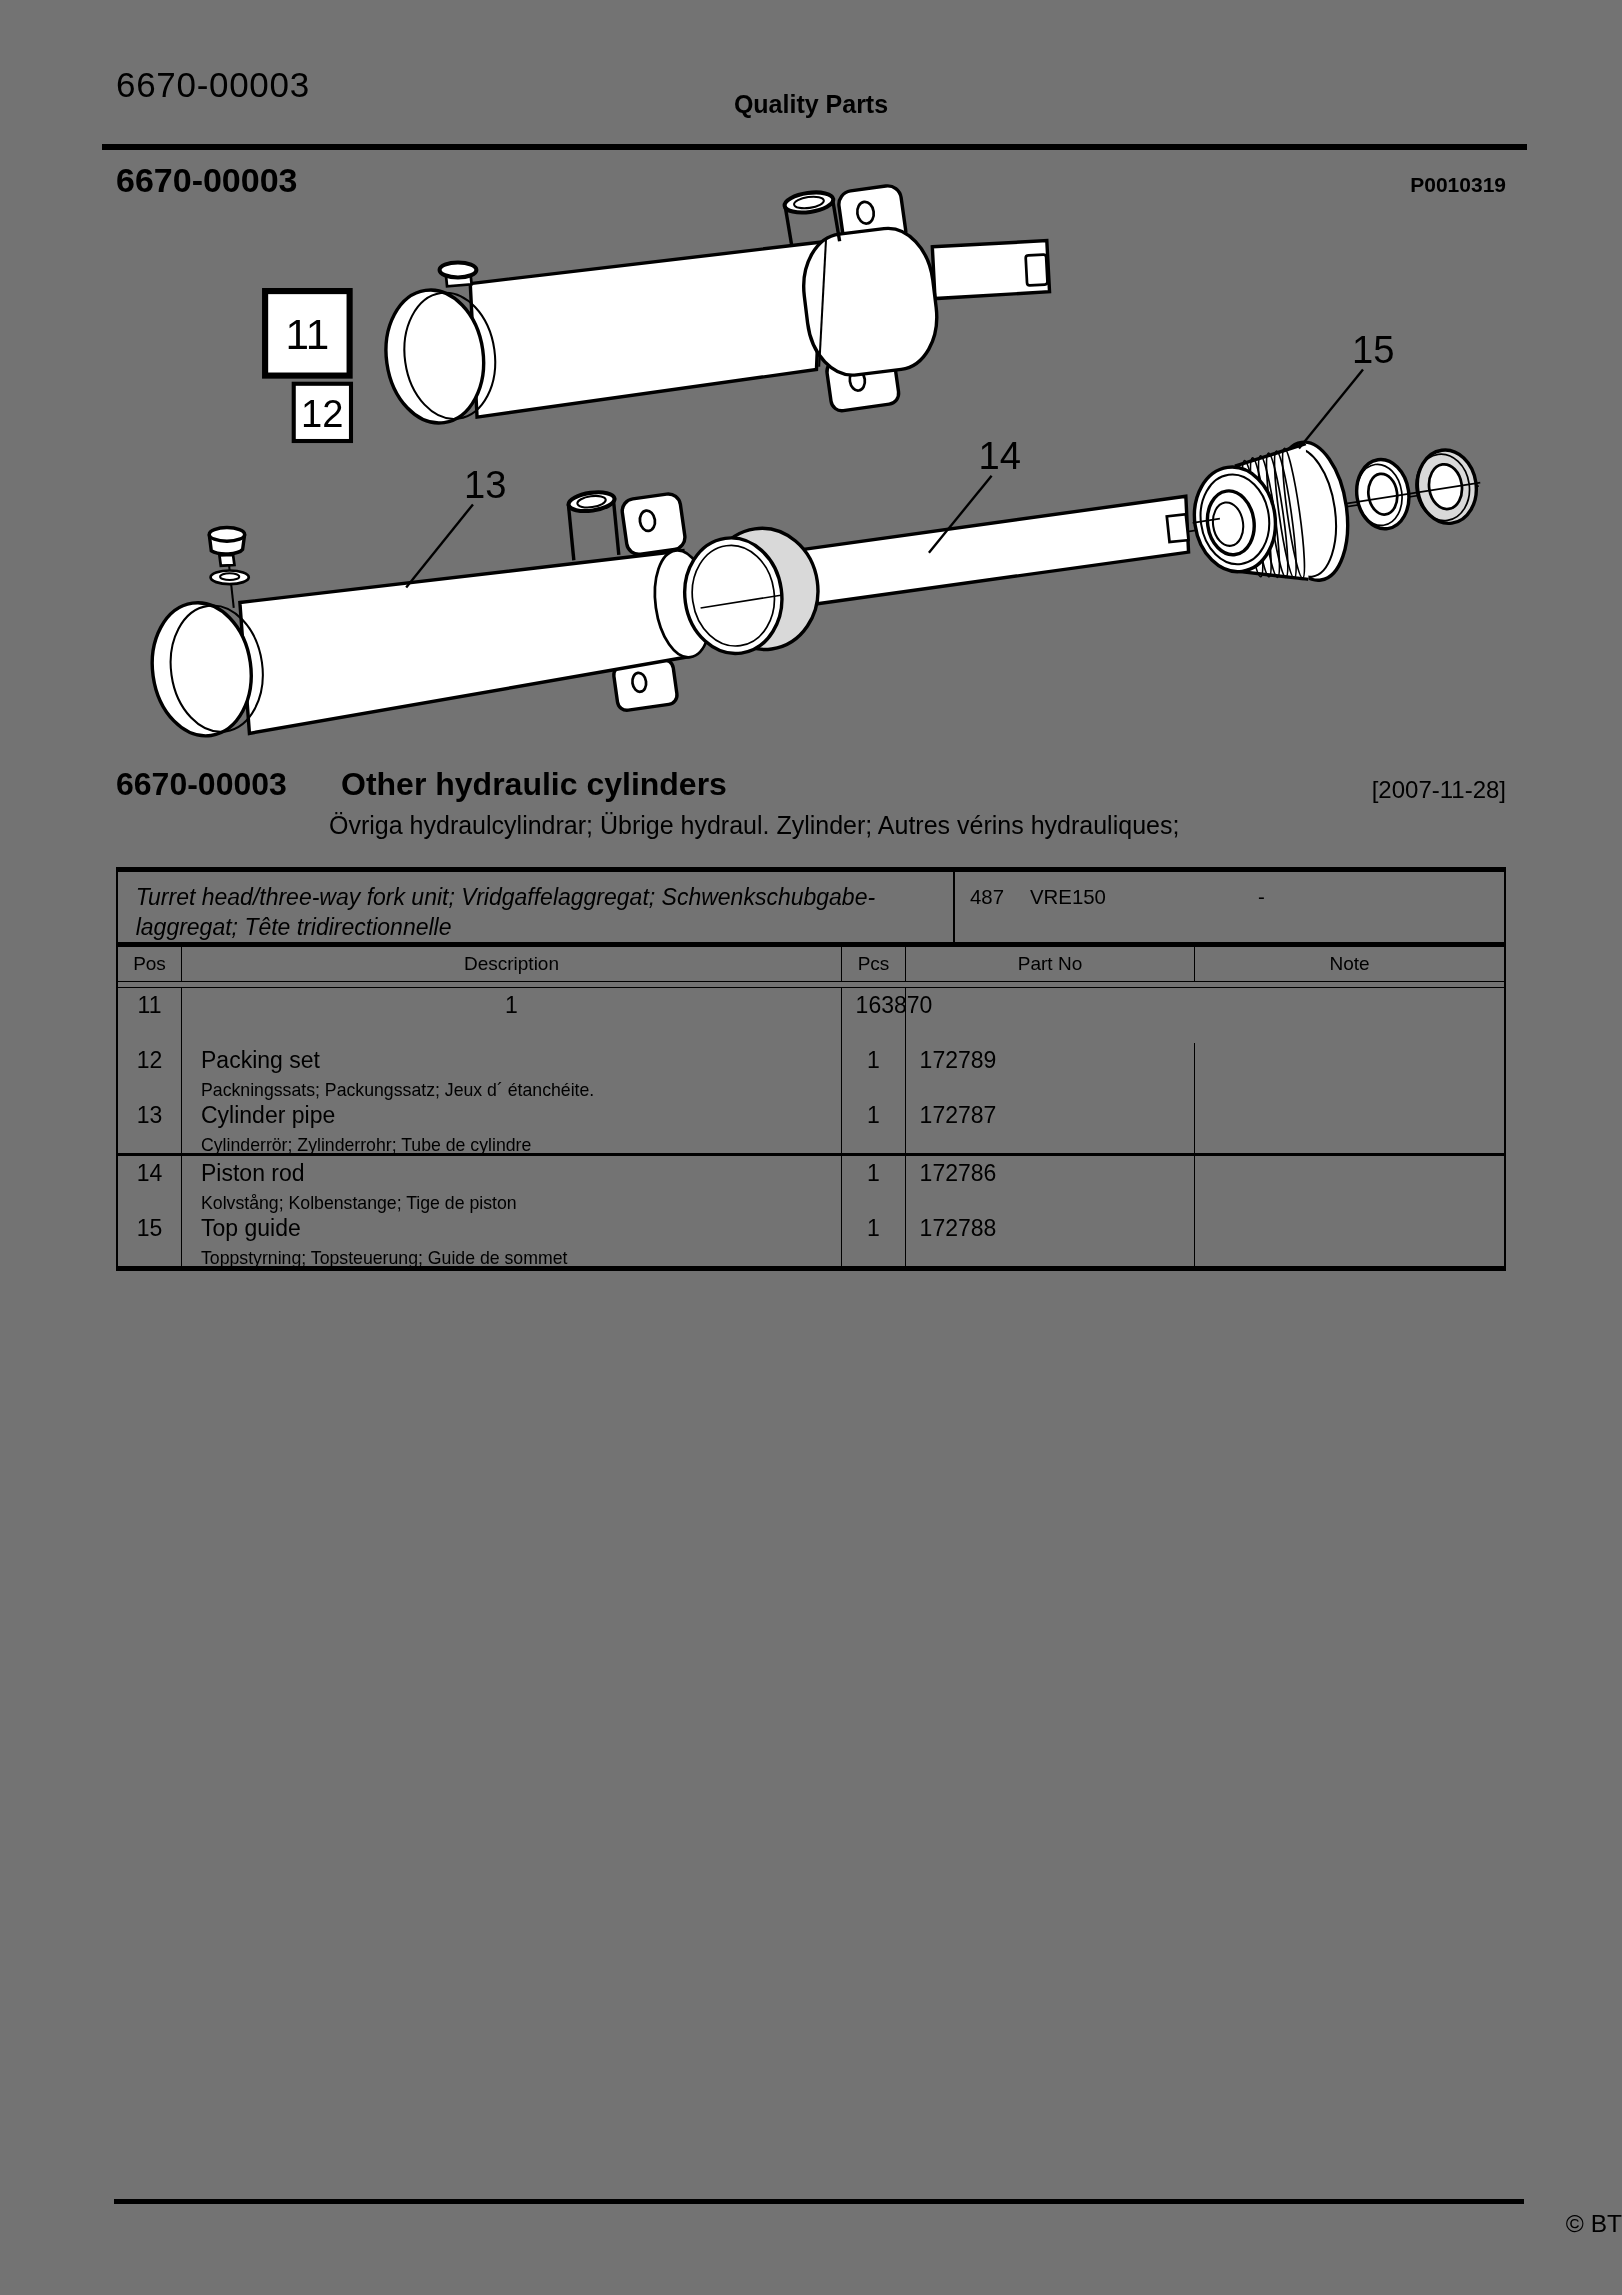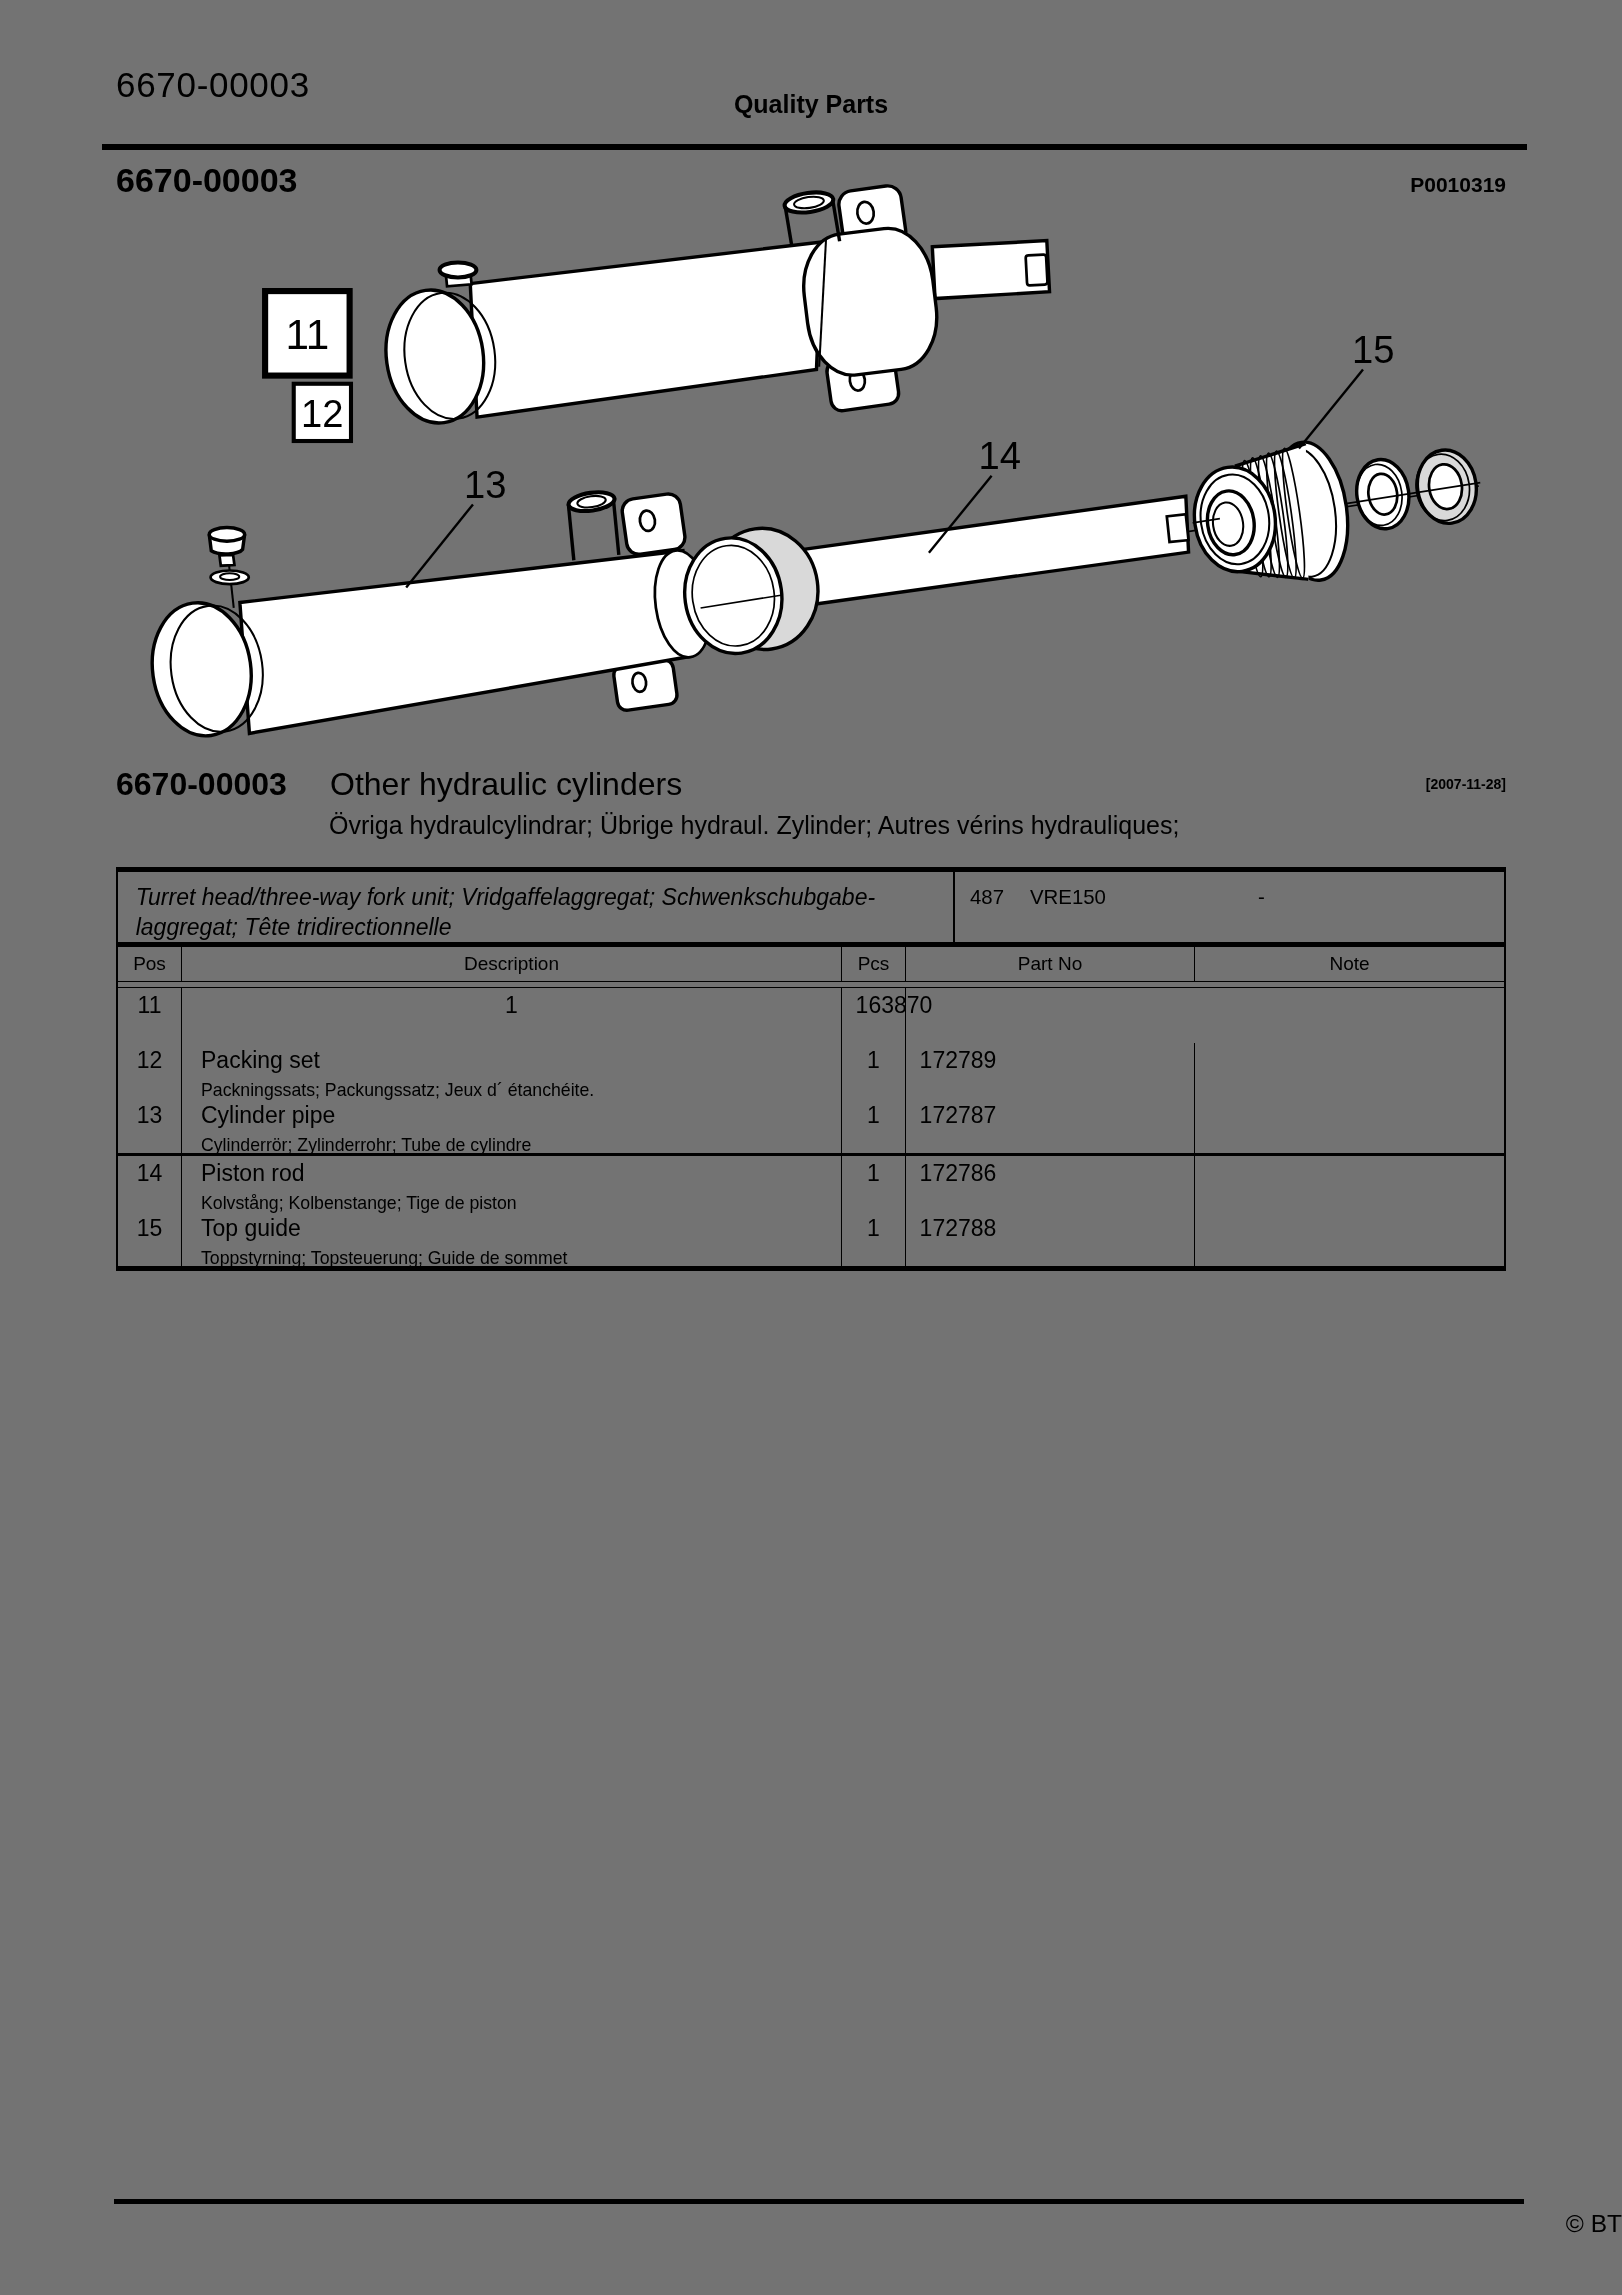--- a/index.html
+++ b/index.html
@@ -14,22 +14,22 @@
   .hdr2-ref{position:absolute;right:116px;top:173px;font-size:21px;font-weight:bold;}
 
   
   .diagram{position:absolute;left:0;top:184px;width:1622px;height:559px;}
   svg .solid{fill:#fff;stroke:#000;}
   svg .ln{fill:none;stroke:#000;}
   svg text{font-family:"Liberation Sans","DejaVu Sans",sans-serif;fill:#000;}
 
   
   .sec-code{position:absolute;left:116px;top:766px;font-size:32px;font-weight:bold;}
-  .sec-title{position:absolute;left:330px;top:766px;font-size:32px;font-weight:normal;text-align:center;}
-  .sec-date{position:absolute;right:116px;top:776px;font-size:14px;font-weight:bold;}
+  .sec-title{position:absolute;left:341px;top:766px;font-size:32px;font-weight:bold;text-align:center;}
+  .sec-date{position:absolute;right:116px;top:776px;font-size:24px;font-weight:normal;}
   .sec-sub{position:absolute;left:329px;top:811px;font-size:25px;}
 
   
   .tbl{position:absolute;left:116px;top:867px;width:1390px;}
   .tbl *{box-sizing:border-box;}
   .gh{display:grid;grid-template-columns:837px 1fr;border:2.7px solid #000;
       border-top-width:5.5px;border-bottom-width:5.5px;height:80px;}
   .gh-left{border-right:2px solid #000;padding:9.5px 20.4px 0 17.7px;font-style:italic;
            font-size:23px;line-height:30px;}
   .gh-right{position:relative;font-size:20.4px;}

